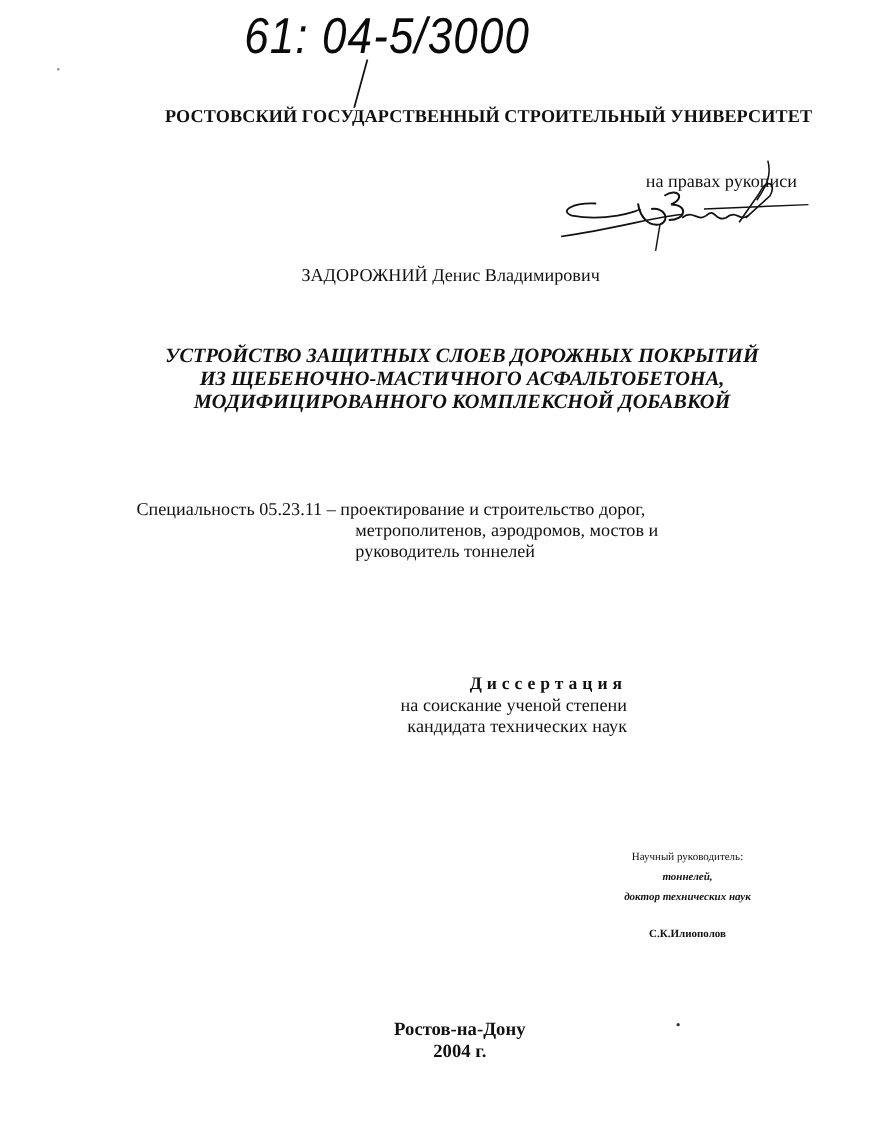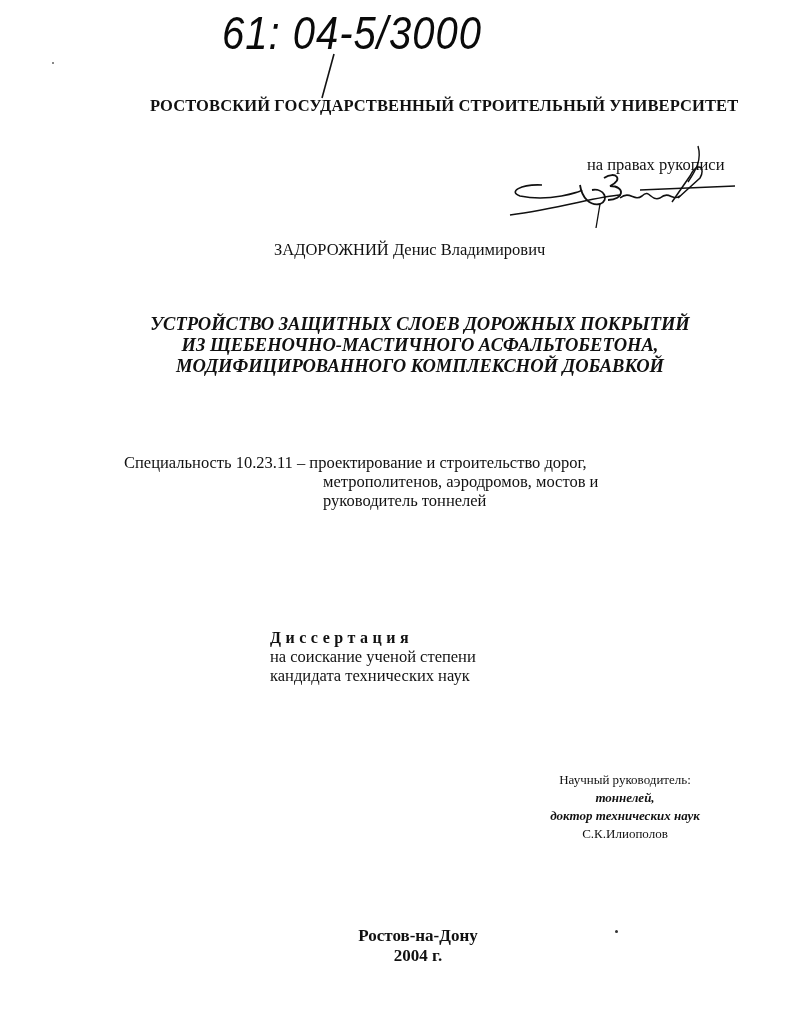--- a/index.html
+++ b/index.html
@@ -7,25 +7,25 @@
          font-family: "Liberation Serif", "DejaVu Serif", serif; color: #111; }
   .abs { position: absolute; }
   .hand { font-family: "Liberation Sans", "DejaVu Sans", sans-serif; font-style: italic;
           font-size: 40px; letter-spacing: 1px; color: #0a0a0a; transform: scaleY(1.15); transform-origin: left top; }
   .univ { font-weight: bold; font-size: 16.5px; letter-spacing: 0.1px; white-space: nowrap; margin-top: 28px; }
   .serif16 { font-size: 16.5px; white-space: nowrap; }
   .title { font-weight: bold; font-size: 18.5px; text-align: center; line-height: 21px; width: 600px; font-style: italic; }
   .title div { white-space: nowrap; }
   .spec { font-size: 16.5px; line-height: 19px; }
   .spec .indent { padding-left: 199px; }
-  .diss { text-align: left; width: 300px; font-size: 16.5px; line-height: 19px; margin-top: 16px; }
+  .diss { text-align: right; width: 300px; font-size: 16.5px; line-height: 19px; }
   .diss .head { font-weight: bold; letter-spacing: 4.5px; font-size: 16px; }
-  .adv { font-size: 13px; line-height: 18px; text-align: center; width: 220px; }
+  .adv { font-size: 10px; line-height: 18px; text-align: center; width: 220px; }
   .adv .it { font-style: italic; font-weight: bold; }
-  .adv .b { font-weight: normal; }
+  .adv .b { font-weight: bold; margin-top: 16px; }
   .city { font-weight: bold; font-size: 17px; line-height: 20px; text-align: center; width: 200px; }
   svg { position: absolute; overflow: visible; }
 </style>
 </head>
 <body>
 
 <div class="abs hand" style="left:222px; top:8px;">61: 04-5/3000</div>
 
 <div class="abs univ" style="left:150px; top:68px;">РОСТОВСКИЙ ГОСУДАРСТВЕННЫЙ СТРОИТЕЛЬНЫЙ УНИВЕРСИТЕТ</div>
 
@@ -49,21 +49,21 @@
 
 <div class="abs serif16" style="left:274px; top:240px;text-align:center;">ЗАДОРОЖНИЙ Денис Владимирович</div>
 
 <div class="abs title" style="left:120px; top:314px;">
   <div>УСТРОЙСТВО ЗАЩИТНЫХ СЛОЕВ ДОРОЖНЫХ ПОКРЫТИЙ</div>
   <div>ИЗ ЩЕБЕНОЧНО-МАСТИЧНОГО АСФАЛЬТОБЕТОНА,</div>
   <div>МОДИФИЦИРОВАННОГО КОМПЛЕКСНОЙ ДОБАВКОЙ</div>
 </div>
 
 <div class="abs spec" style="left:124px; top:453px;">
-  <div>Специальность 10.23.11 – проектирование и строительство дорог,</div>
+  <div>Специальность 05.23.11 – проектирование и строительство дорог,</div>
   <div class="indent">метрополитенов, аэродромов, мостов и</div>
   <div class="indent">руководитель тоннелей</div>
 </div>
 
 <div class="abs diss" style="left:270px; top:612px;">
   <div class="head">Диссертация</div>
   <div>на соискание ученой степени</div>
   <div>кандидата технических наук</div>
 </div>
 

